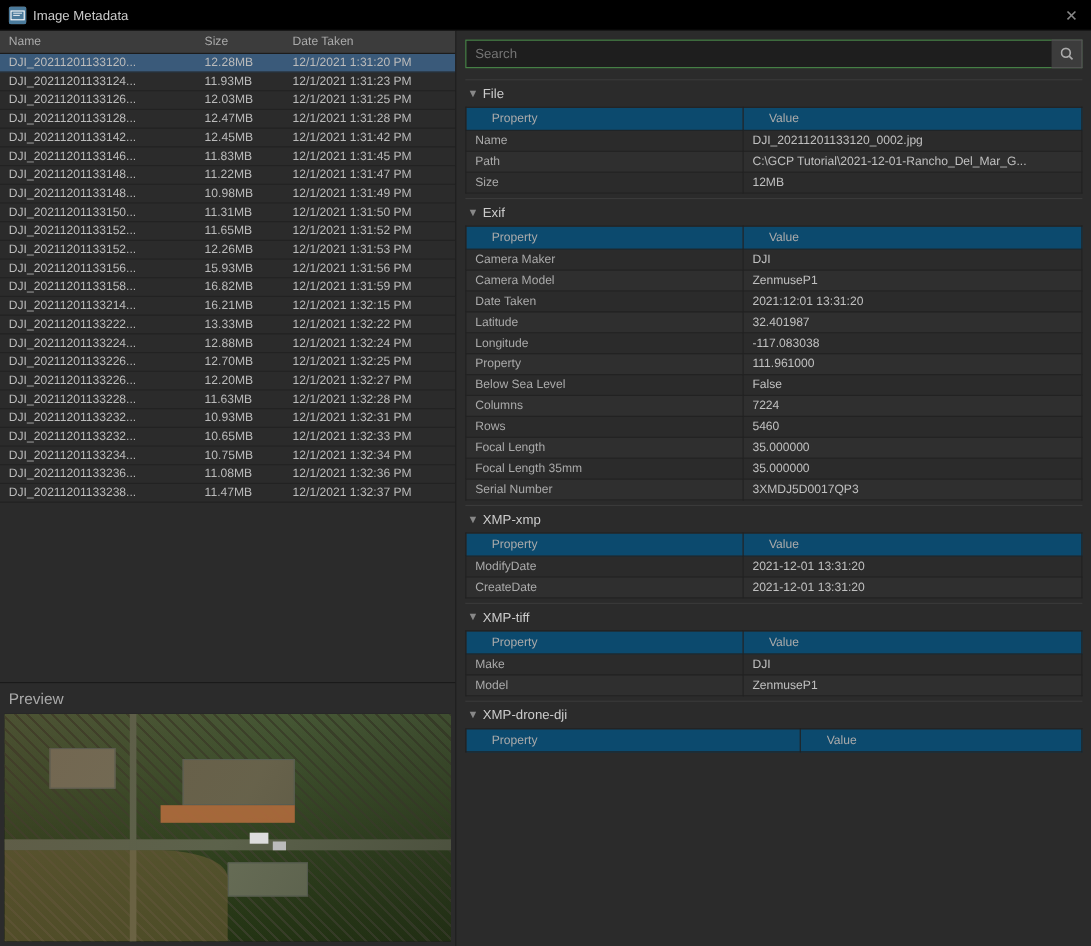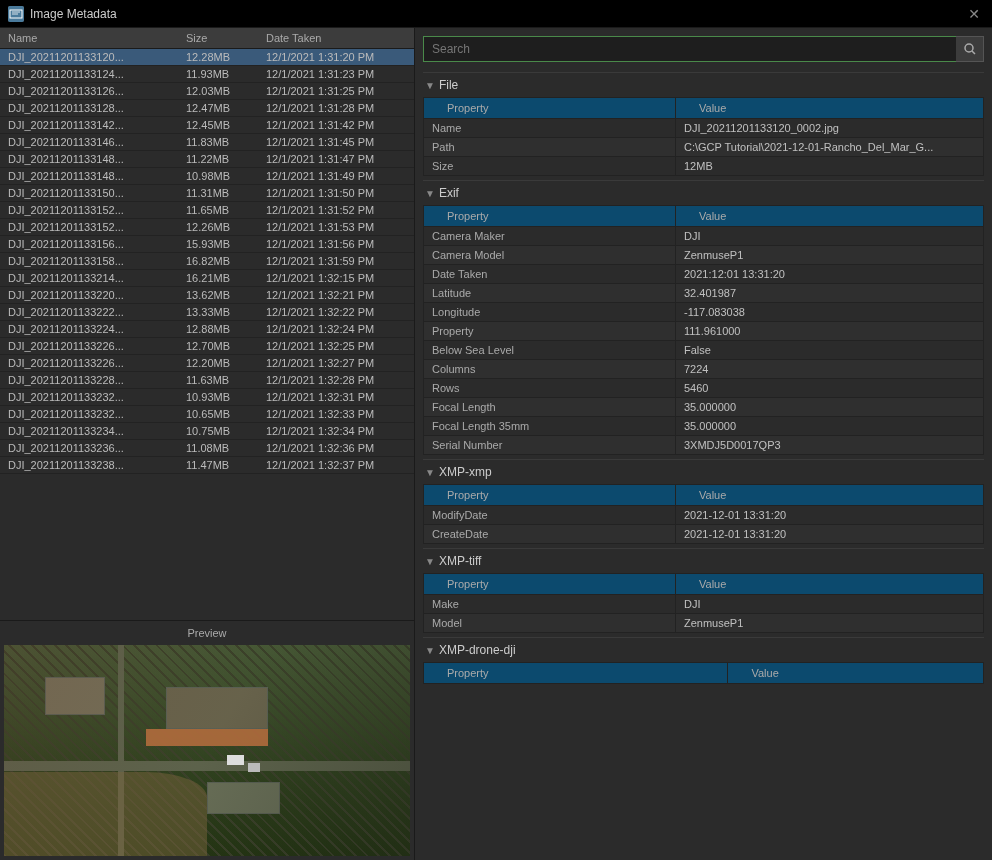--- a/index.html
+++ b/index.html
@@ -97,25 +97,24 @@
     
     .preview-section {
       height: 240px;
       flex-shrink: 0;
       border-top: 1px solid #1a1a1a;
       padding: 4px;
       display: flex;
       flex-direction: column;
     }
     .preview-label {
-      font-size: 11px;
+      font-size: 14px;
       color: #aaa;
       margin-bottom: 4px;
       padding: 2px 4px;
-      text-align: center;
     }
     .preview-image {
       flex: 1;
       background: #1a1a1a;
       position: relative;
       overflow: hidden;
     }
     .preview-aerial {
       width: 100%;
       height: 100%;
@@ -320,25 +319,20 @@
   </div>
           <div class="file-row">
     <span>DJI_20211201133158...</span>
     <span>16.82MB</span>
     <span>12/1/2021 1:31:59 PM</span>
   </div>
           <div class="file-row">
     <span>DJI_20211201133214...</span>
     <span>16.21MB</span>
     <span>12/1/2021 1:32:15 PM</span>
-  </div>
-          <div class="file-row">
-    <span>DJI_20211201133220...</span>
-    <span>13.62MB</span>
-    <span>12/1/2021 1:32:21 PM</span>
   </div>
           <div class="file-row">
     <span>DJI_20211201133222...</span>
     <span>13.33MB</span>
     <span>12/1/2021 1:32:22 PM</span>
   </div>
           <div class="file-row">
     <span>DJI_20211201133224...</span>
     <span>12.88MB</span>
     <span>12/1/2021 1:32:24 PM</span>

